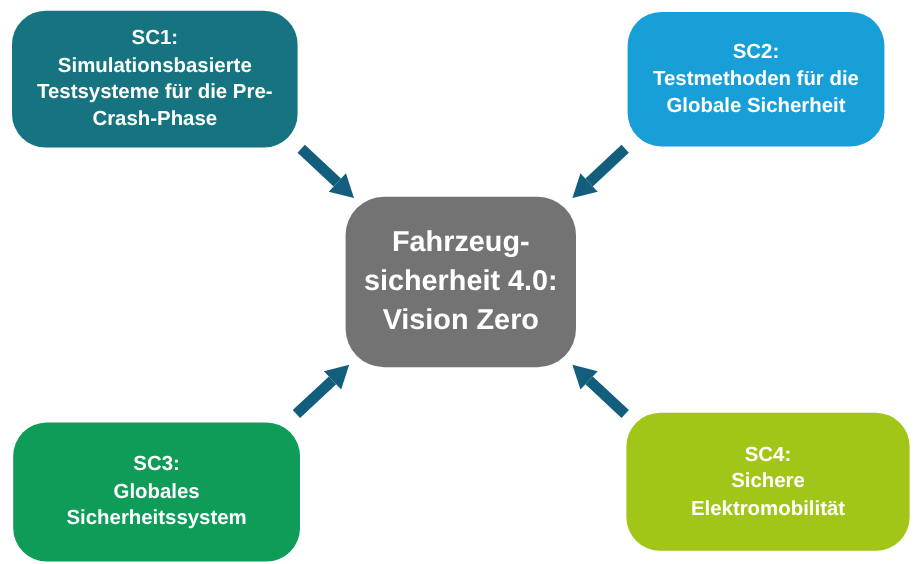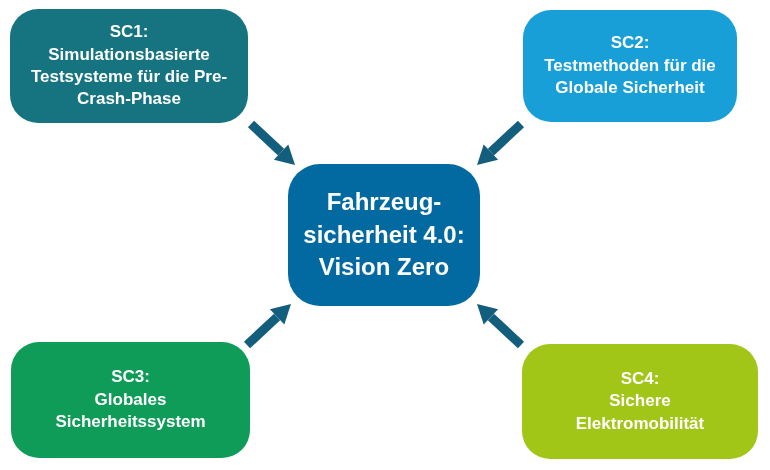--- a/index.html
+++ b/index.html
@@ -34,21 +34,21 @@
     width: max-content;
     font-weight: bold;
     text-align: center;
   }
   .corner .node-text {
     font-size: 17px;
     line-height: 1.32;
   }
   .node-sc1 { left: 10px;  top: 9px;   width: 238px; height: 114px; }
   .node-sc2 { left: 523px; top: 10px;  width: 214px; height: 112px; }
-  .node-sc3 { left: 11px;  top: 342px; width: 239px; height: 116px; }
+  .node-sc3 { left: 11px;  top: 352px; width: 239px; height: 116px; }
   .node-sc4 { left: 522px; top: 344px; width: 236px; height: 115px; }
   .node-center {
     left: 288px;
     top: 164px;
     width: 192px;
     height: 142px;
     border-radius: 32px;
   }
   .node-center .node-text {
     font-size: 24px;
@@ -89,21 +89,21 @@
 Testsysteme für die Pre-
 Crash-Phase</div>
   </div>
 
   <div class="node corner node-sc2" style="background-color: rgb(24, 159, 216);">
     <div class="node-text" style="color: rgb(255, 255, 255);">SC2:
 Testmethoden für die
 Globale Sicherheit</div>
   </div>
 
-  <div class="node node-center" style="background-color: #0369a1;">
+  <div class="node node-center" style="background-color: #737373;">
     <div class="node-text" style="color: rgb(255, 255, 255);">Fahrzeug-
 sicherheit 4.0:
 Vision Zero</div>
   </div>
 
   <div class="node corner node-sc3" style="background-color: rgb(15, 155, 88);">
     <div class="node-text" style="color: rgb(255, 255, 255);">SC3:
 Globales
 Sicherheitssystem</div>
   </div>

